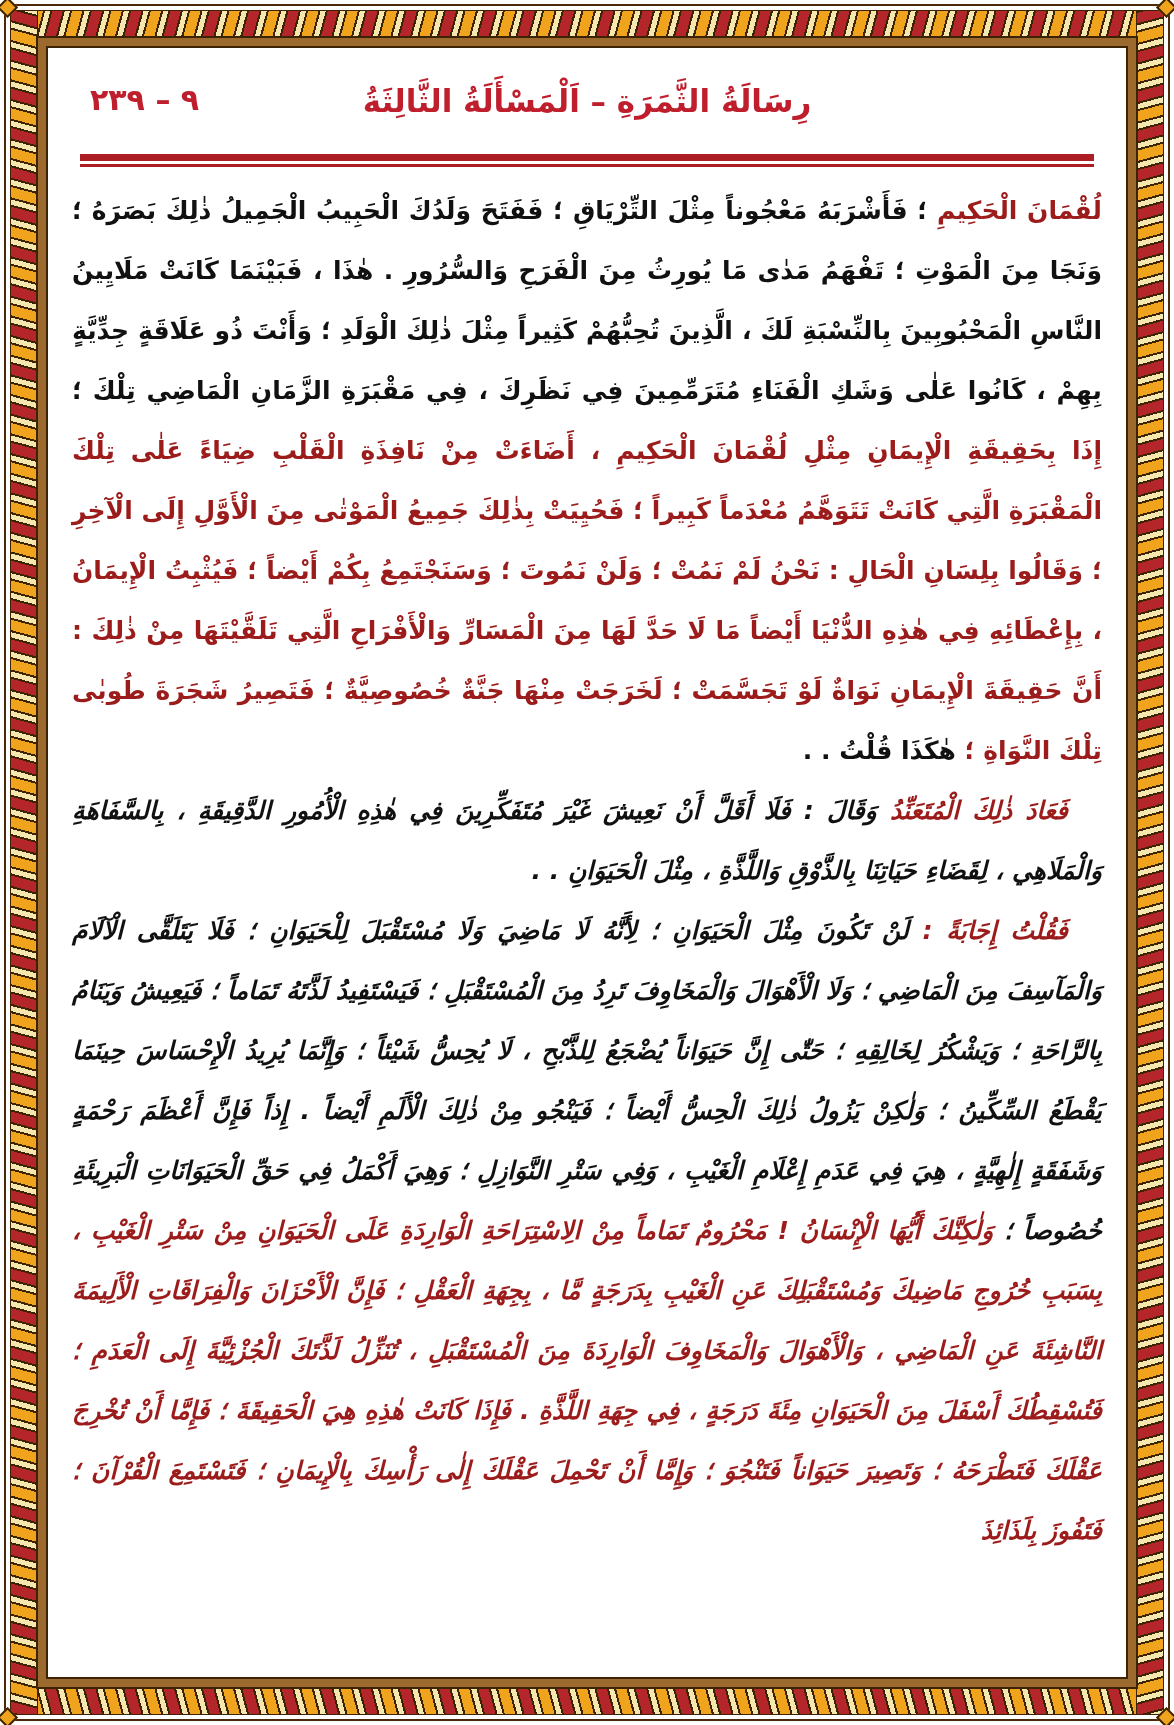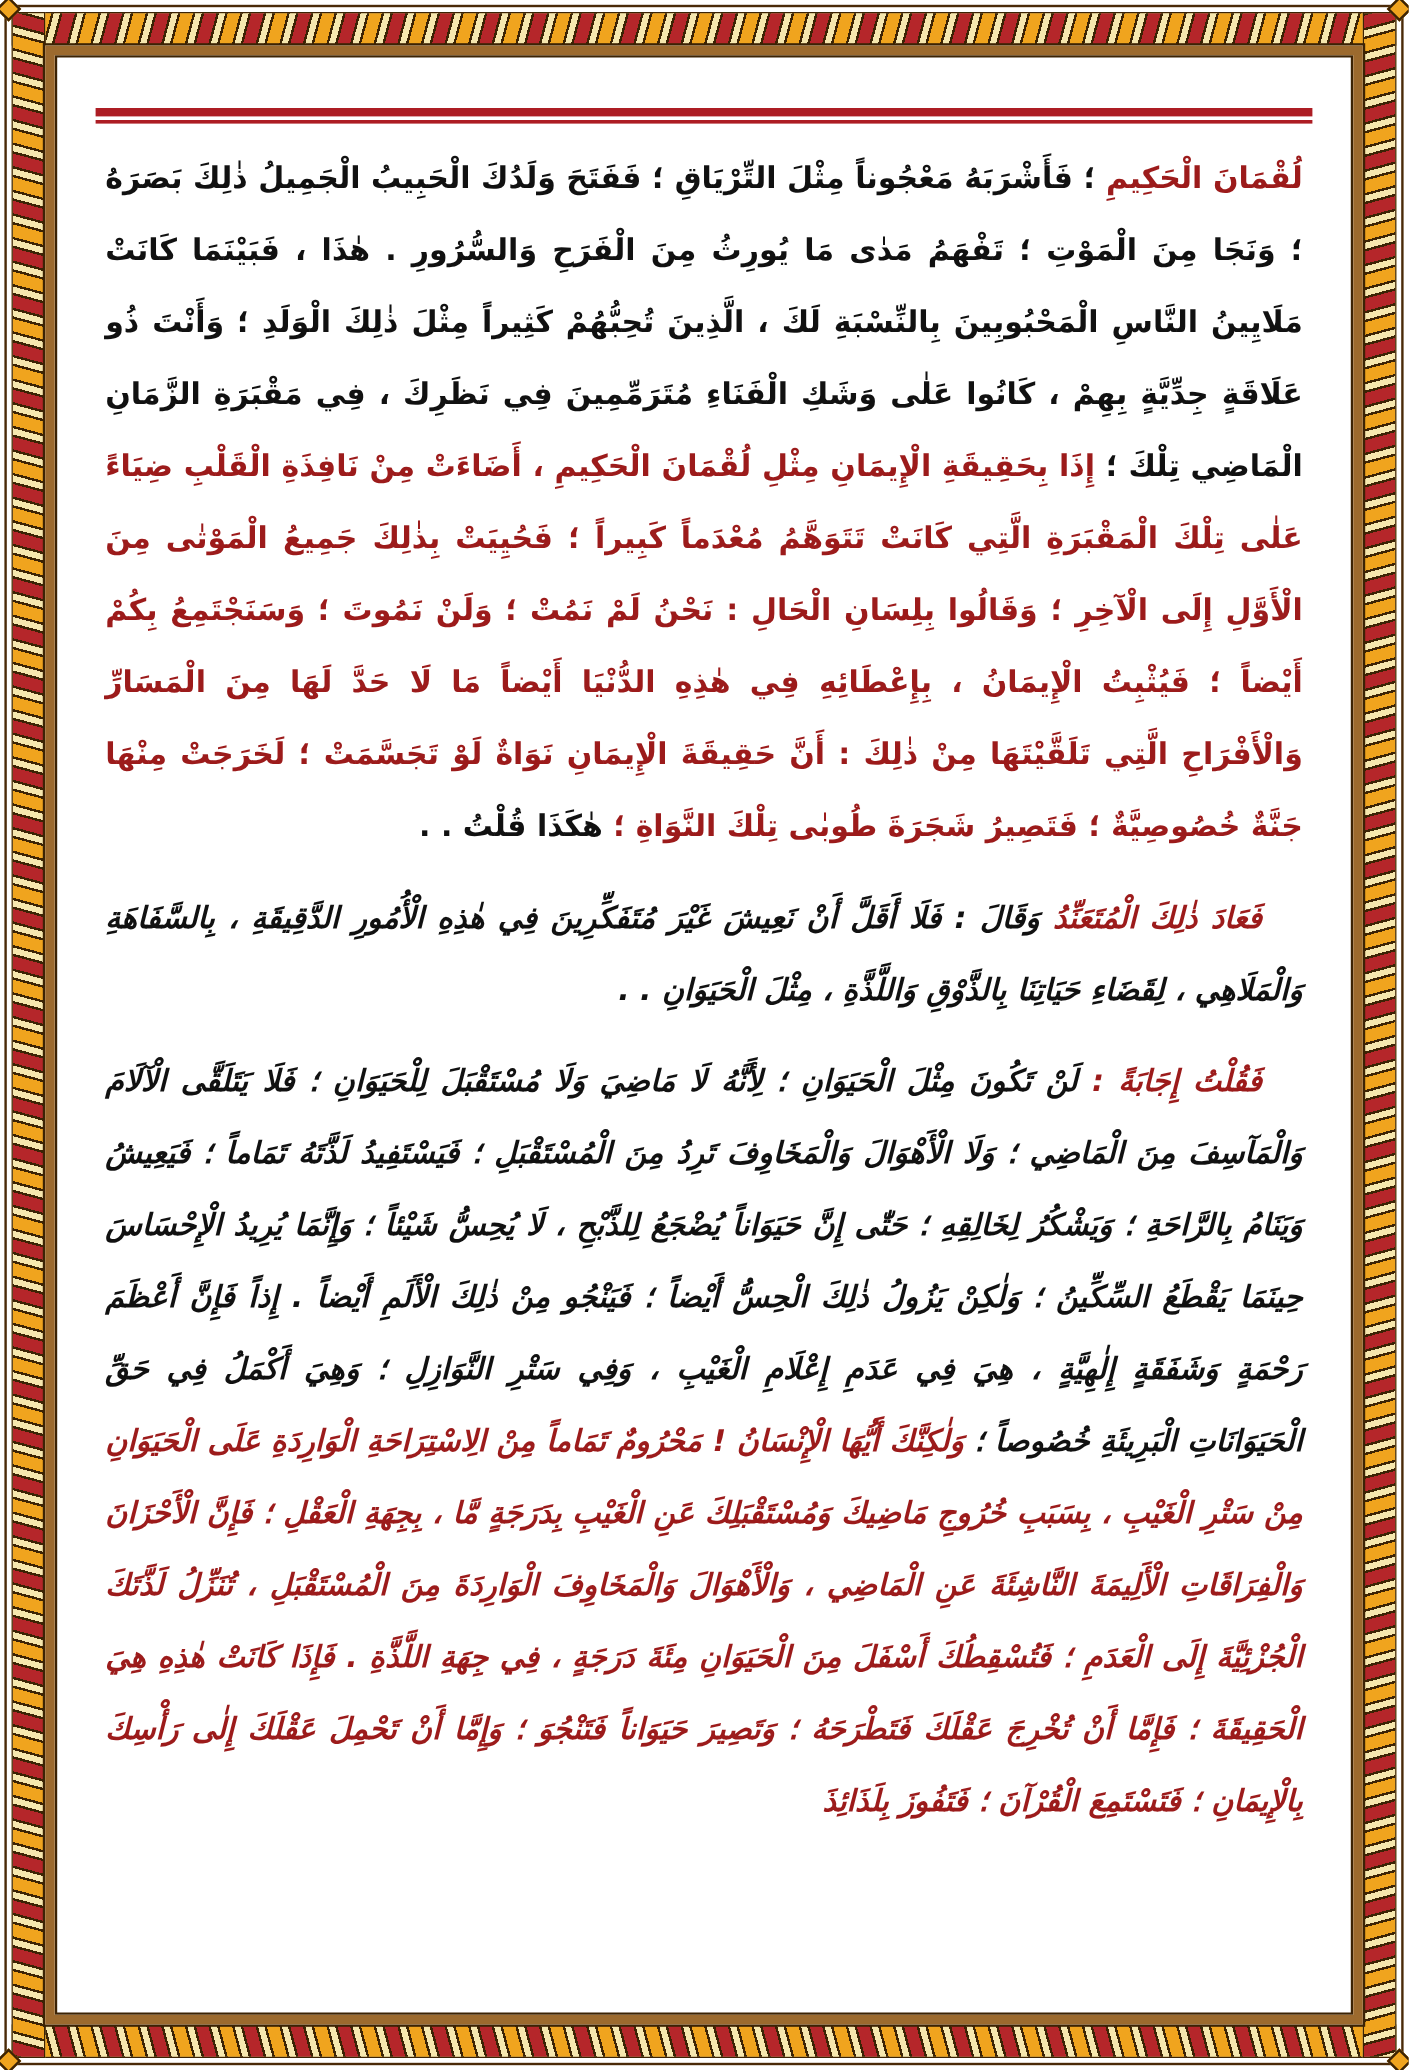--- a/index.html
+++ b/index.html
@@ -92,41 +92,45 @@
     border-bottom: 3px solid var(--rule-red, #ad1d24);
   }
   .body-text {
     margin-top: 14px;
     font-size: 25px;
     font-weight: bold;
     line-height: 60px;
     text-align: justify;
     color: var(--ink, #111111);
   }
-  .para { margin: 16px; }
+  .para { margin: 0; }
   .para.indent { text-indent: 34px; font-style: italic; }
   .run-red { color: var(--body-red, #9c1b1b); }
   .run-ink { color: var(--ink, #111111); }
 </style>
 </head>
 <body>
 
 <div class="page">
   <div class="hairline"></div>
   <div class="orn orn-top"></div>
   <div class="orn orn-bottom"></div>
   <div class="orn orn-left"></div>
   <div class="orn orn-right"></div>
   <div class="corner corner-tl"></div>
   <div class="corner corner-tr"></div>
   <div class="corner corner-bl"></div>
   <div class="corner corner-br"></div>
 
   <div class="panel">
     <div class="content">
+      <div class="header">
+        <div class="page-number">٩ – ٢٣٩</div>
+        <div class="page-title">رِسَالَةُ الثَّمَرَةِ – اَلْمَسْأَلَةُ الثَّالِثَةُ</div>
+      </div>
       <div class="rule"></div>
       <div class="body-text">
           <p class="para"><span class="run-red">لُقْمَانَ الْحَكِيمِ</span><span class="run-ink"> ؛ فَأَشْرَبَهُ مَعْجُوناً مِثْلَ التِّرْيَاقِ ؛ فَفَتَحَ وَلَدُكَ الْحَبِيبُ الْجَمِيلُ ذٰلِكَ بَصَرَهُ ؛ وَنَجَا مِنَ الْمَوْتِ ؛ تَفْهَمُ مَدٰى مَا يُورِثُ مِنَ الْفَرَحِ وَالسُّرُورِ . هٰذَا ، فَبَيْنَمَا كَانَتْ مَلَايِينُ النَّاسِ الْمَحْبُوبِينَ بِالنِّسْبَةِ لَكَ ، الَّذِينَ تُحِبُّهُمْ كَثِيراً مِثْلَ ذٰلِكَ الْوَلَدِ ؛ وَأَنْتَ ذُو عَلَاقَةٍ جِدِّيَّةٍ بِهِمْ ، كَانُوا عَلٰى وَشَكِ الْفَنَاءِ مُتَرَمِّمِينَ فِي نَظَرِكَ ، فِي مَقْبَرَةِ الزَّمَانِ الْمَاضِي تِلْكَ ؛ </span><span class="run-red">إِذَا بِحَقِيقَةِ الْإِيمَانِ مِثْلِ لُقْمَانَ الْحَكِيمِ ، أَضَاءَتْ مِنْ نَافِذَةِ الْقَلْبِ ضِيَاءً عَلٰى تِلْكَ الْمَقْبَرَةِ الَّتِي كَانَتْ تَتَوَهَّمُ مُعْدَماً كَبِيراً ؛ فَحُيِيَتْ بِذٰلِكَ جَمِيعُ الْمَوْتٰى مِنَ الْأَوَّلِ إِلَى الْآخِرِ ؛ وَقَالُوا بِلِسَانِ الْحَالِ : نَحْنُ لَمْ نَمُتْ ؛ وَلَنْ نَمُوتَ ؛ وَسَنَجْتَمِعُ بِكُمْ أَيْضاً ؛ فَيُثْبِتُ الْإِيمَانُ ، بِإِعْطَائِهِ فِي هٰذِهِ الدُّنْيَا أَيْضاً مَا لَا حَدَّ لَهَا مِنَ الْمَسَارِّ وَالْأَفْرَاحِ الَّتِي تَلَقَّيْتَهَا مِنْ ذٰلِكَ : أَنَّ حَقِيقَةَ الْإِيمَانِ نَوَاةٌ لَوْ تَجَسَّمَتْ ؛ لَخَرَجَتْ مِنْهَا جَنَّةٌ خُصُوصِيَّةٌ ؛ فَتَصِيرُ شَجَرَةَ طُوبٰى تِلْكَ النَّوَاةِ ؛ </span><span class="run-ink">هٰكَذَا قُلْتُ . .</span></p>
           <p class="para indent"><span class="run-red">فَعَادَ ذٰلِكَ الْمُتَعَنِّدُ</span><span class="run-ink"> وَقَالَ : فَلَا أَقَلَّ أَنْ نَعِيشَ غَيْرَ مُتَفَكِّرِينَ فِي هٰذِهِ الْأُمُورِ الدَّقِيقَةِ ، بِالسَّفَاهَةِ وَالْمَلَاهِي ، لِقَضَاءِ حَيَاتِنَا بِالذَّوْقِ وَاللَّذَّةِ ، مِثْلَ الْحَيَوَانِ . .</span></p>
           <p class="para indent"><span class="run-red">فَقُلْتُ إِجَابَةً :</span><span class="run-ink"> لَنْ تَكُونَ مِثْلَ الْحَيَوَانِ ؛ لِأَنَّهُ لَا مَاضِيَ وَلَا مُسْتَقْبَلَ لِلْحَيَوَانِ ؛ فَلَا يَتَلَقَّى الْآلَامَ وَالْمَآسِفَ مِنَ الْمَاضِي ؛ وَلَا الْأَهْوَالَ وَالْمَخَاوِفَ تَرِدُ مِنَ الْمُسْتَقْبَلِ ؛ فَيَسْتَفِيدُ لَذَّتَهُ تَمَاماً ؛ فَيَعِيشُ وَيَنَامُ بِالرَّاحَةِ ؛ وَيَشْكُرُ لِخَالِقِهِ ؛ حَتّٰى إِنَّ حَيَوَاناً يُضْجَعُ لِلذَّبْحِ ، لَا يُحِسُّ شَيْئاً ؛ وَإِنَّمَا يُرِيدُ الْإِحْسَاسَ حِينَمَا يَقْطَعُ السِّكِّينُ ؛ وَلٰكِنْ يَزُولُ ذٰلِكَ الْحِسُّ أَيْضاً ؛ فَيَنْجُو مِنْ ذٰلِكَ الْأَلَمِ أَيْضاً . إِذاً فَإِنَّ أَعْظَمَ رَحْمَةٍ وَشَفَقَةٍ إِلٰهِيَّةٍ ، هِيَ فِي عَدَمِ إِعْلَامِ الْغَيْبِ ، وَفِي سَتْرِ النَّوَازِلِ ؛ وَهِيَ أَكْمَلُ فِي حَقِّ الْحَيَوَانَاتِ الْبَرِيئَةِ خُصُوصاً ؛ </span><span class="run-red">وَلٰكِنَّكَ أَيُّهَا الْإِنْسَانُ ! مَحْرُومٌ تَمَاماً مِنْ الِاسْتِرَاحَةِ الْوَارِدَةِ عَلَى الْحَيَوَانِ مِنْ سَتْرِ الْغَيْبِ ، بِسَبَبِ خُرُوجِ مَاضِيكَ وَمُسْتَقْبَلِكَ عَنِ الْغَيْبِ بِدَرَجَةٍ مَّا ، بِجِهَةِ الْعَقْلِ ؛ فَإِنَّ الْأَحْزَانَ وَالْفِرَاقَاتِ الْأَلِيمَةَ النَّاشِئَةَ عَنِ الْمَاضِي ، وَالْأَهْوَالَ وَالْمَخَاوِفَ الْوَارِدَةَ مِنَ الْمُسْتَقْبَلِ ، تُنَزِّلُ لَذَّتَكَ الْجُزْئِيَّةَ إِلَى الْعَدَمِ ؛ فَتُسْقِطُكَ أَسْفَلَ مِنَ الْحَيَوَانِ مِئَةَ دَرَجَةٍ ، فِي جِهَةِ اللَّذَّةِ . فَإِذَا كَانَتْ هٰذِهِ هِيَ الْحَقِيقَةَ ؛ فَإِمَّا أَنْ تُخْرِجَ عَقْلَكَ فَتَطْرَحَهُ ؛ وَتَصِيرَ حَيَوَاناً فَتَنْجُوَ ؛ وَإِمَّا أَنْ تَحْمِلَ عَقْلَكَ إِلٰى رَأْسِكَ بِالْإِيمَانِ ؛ فَتَسْتَمِعَ الْقُرْآنَ ؛ فَتَفُوزَ بِلَذَائِذَ</span></p>
         </div>
     </div>
   </div>
 </div>
 

